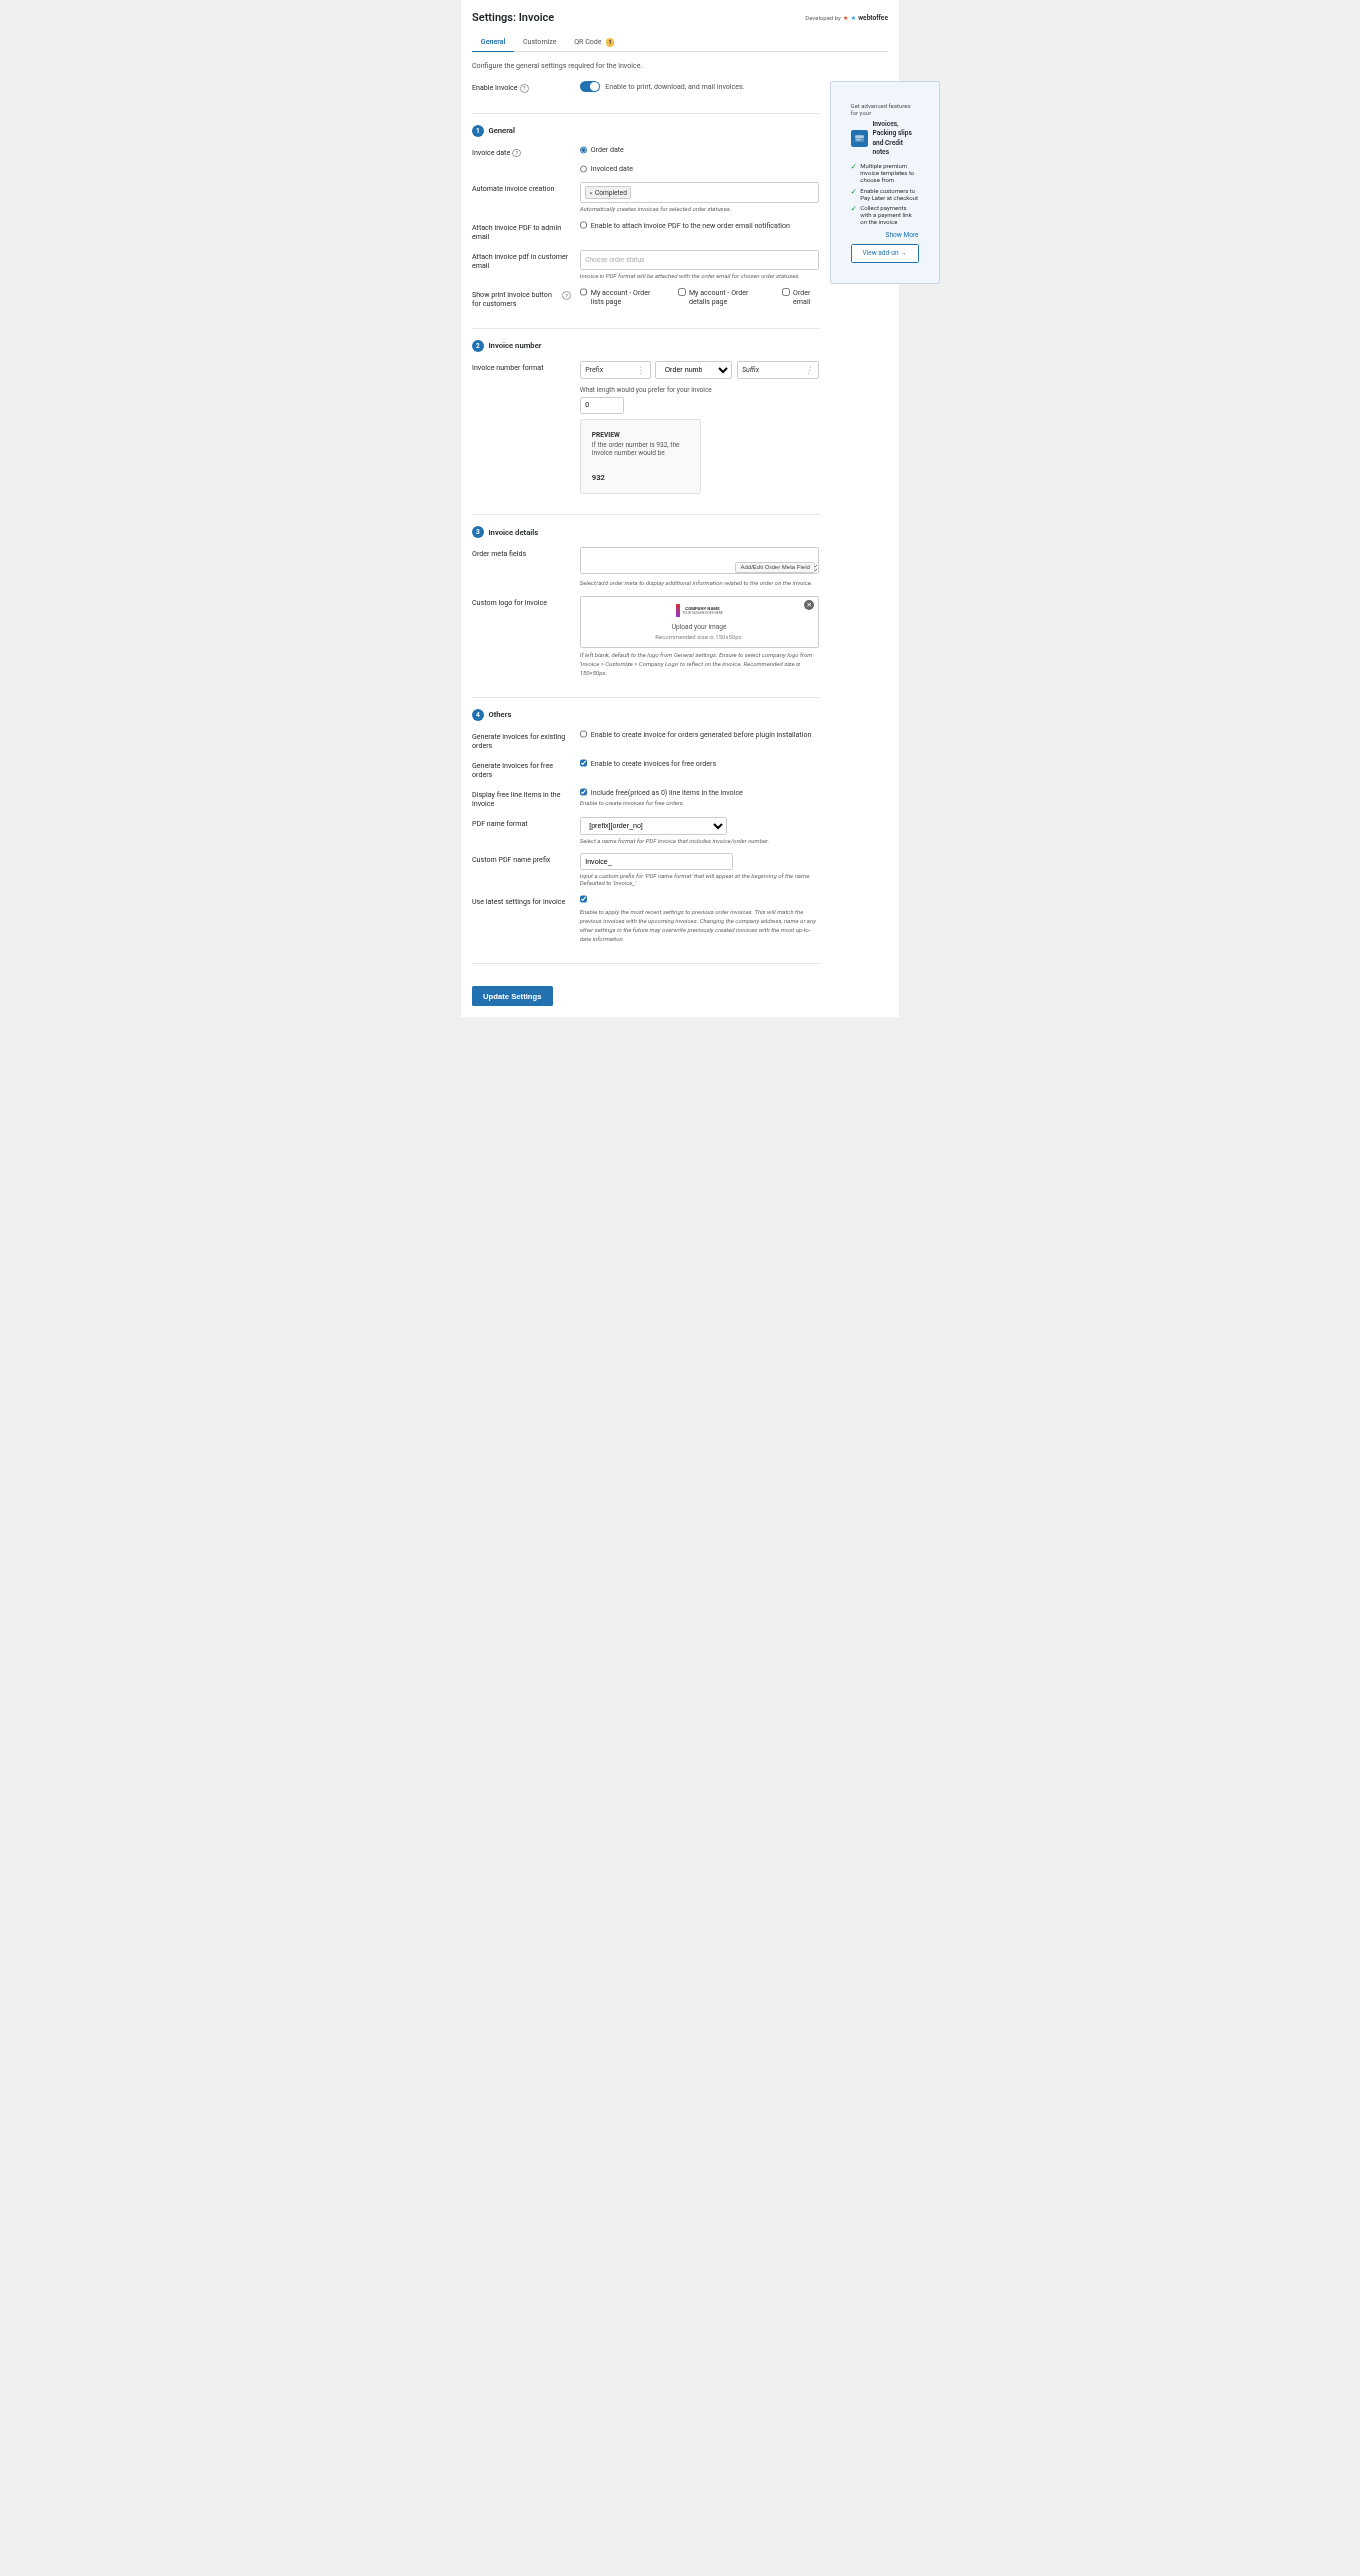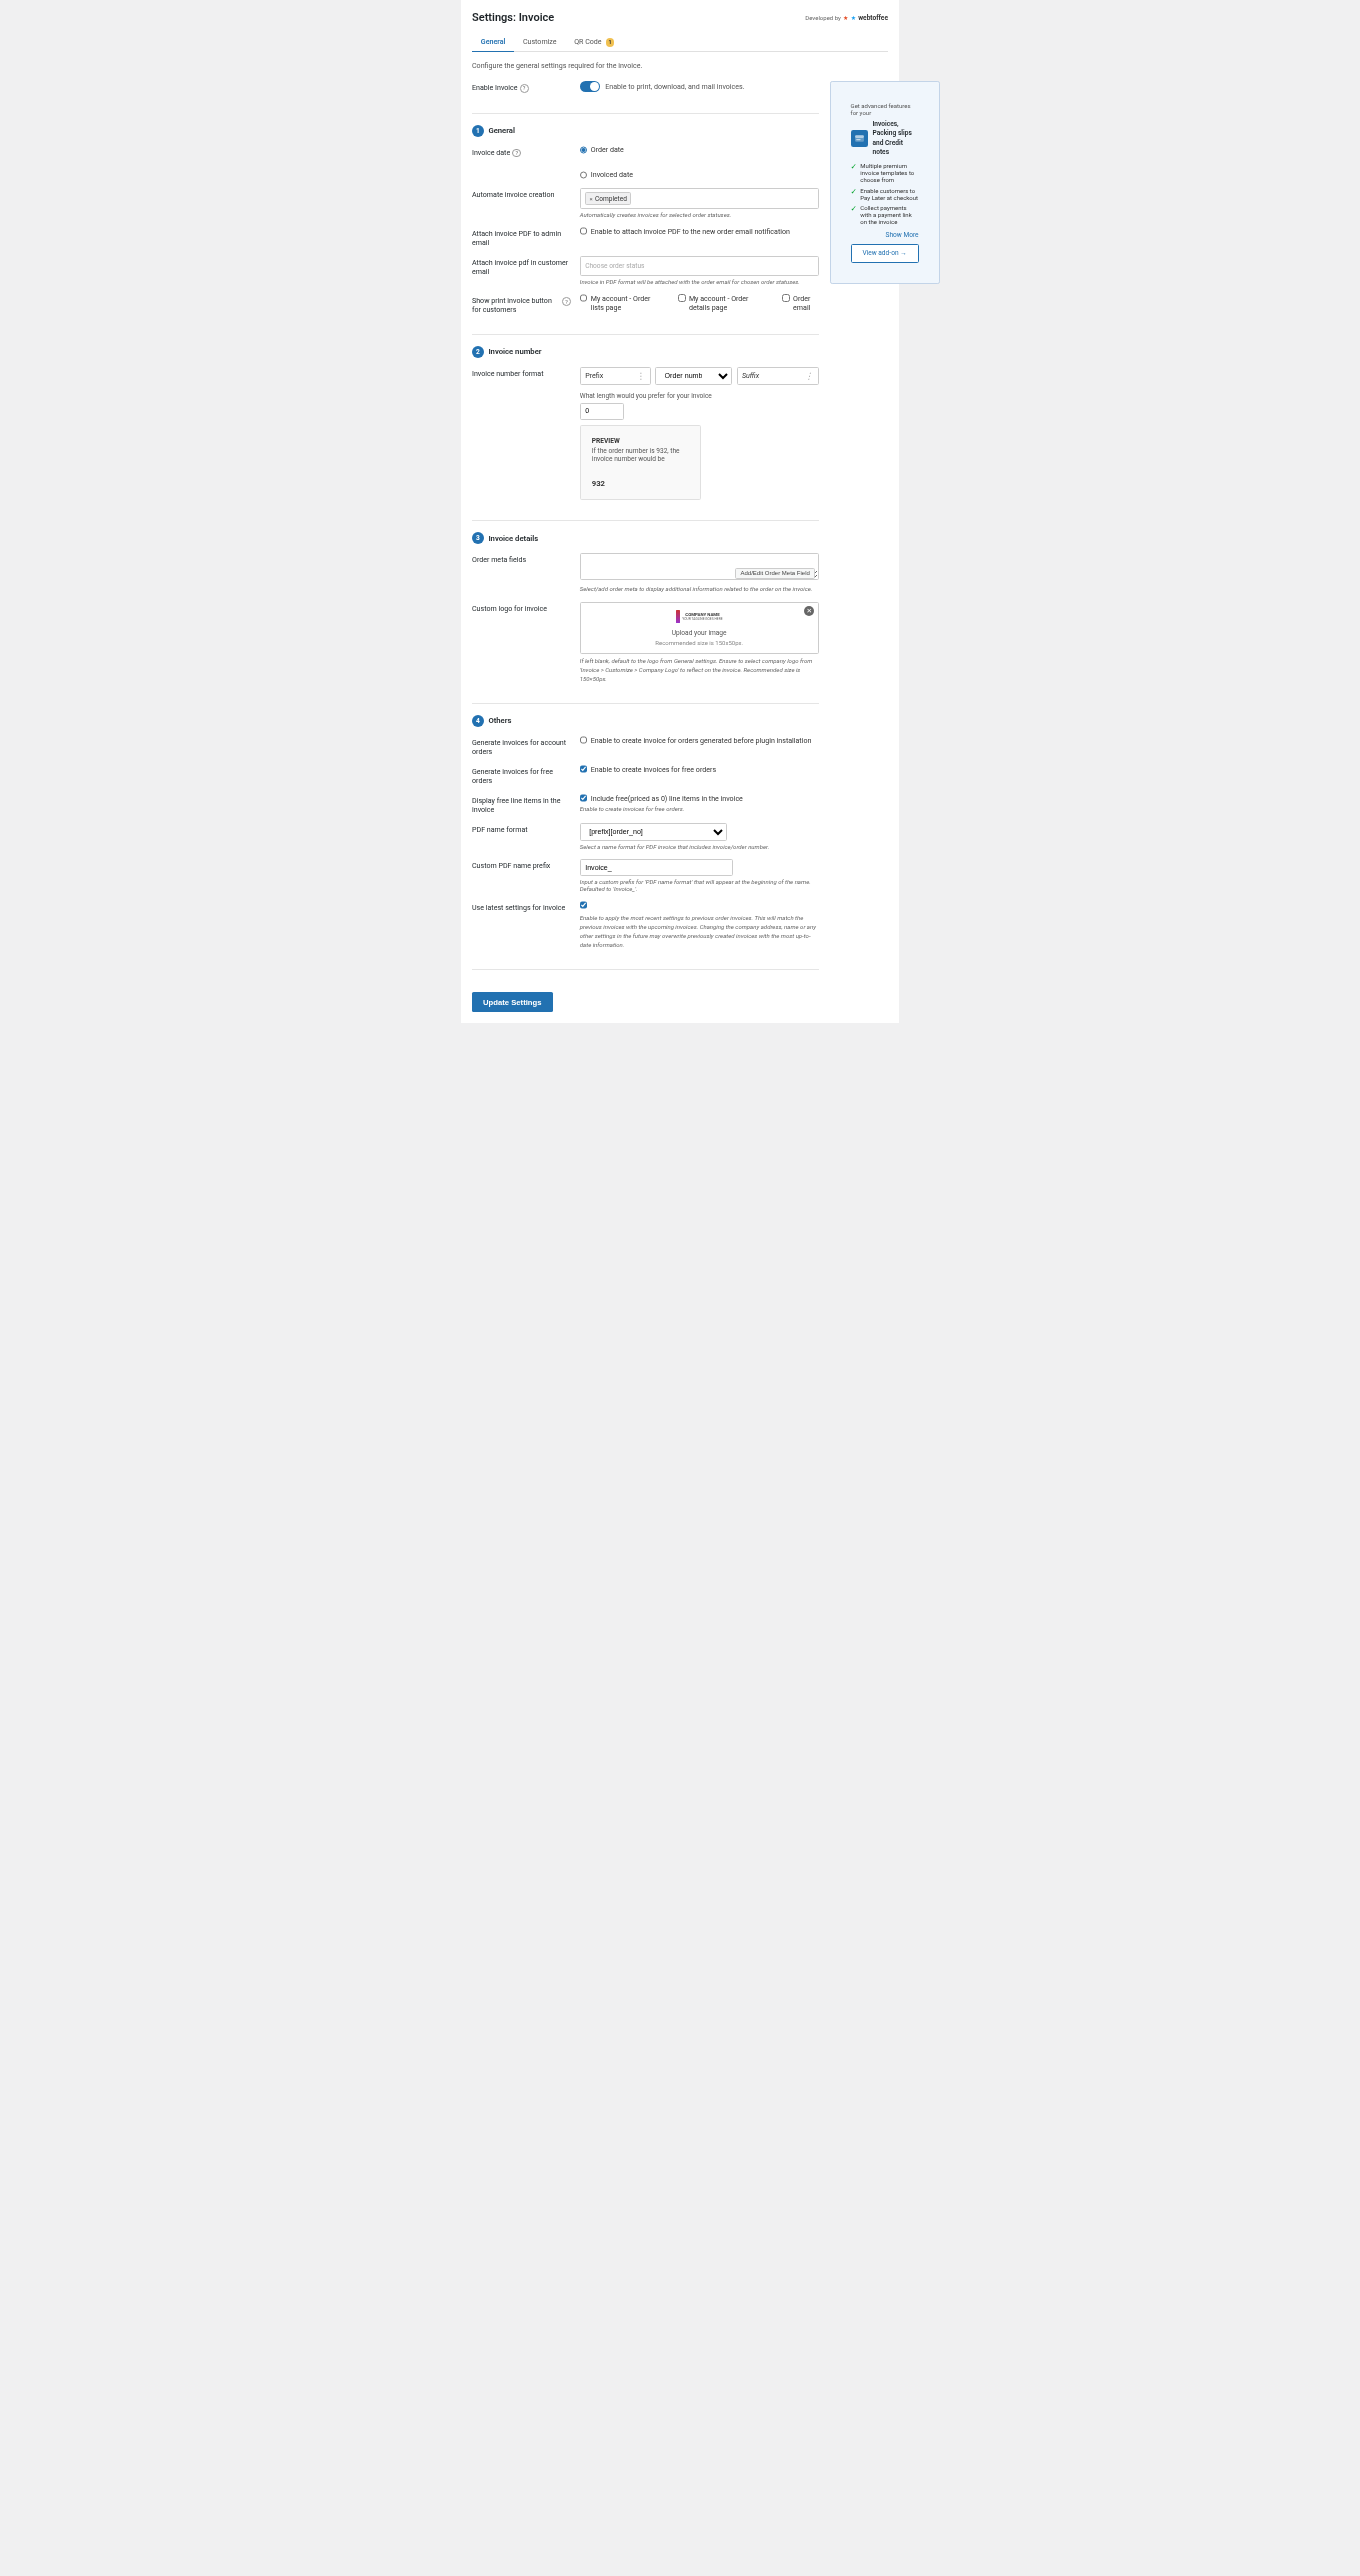--- a/index.html
+++ b/index.html
@@ -21,21 +21,21 @@
     .section-title { display: flex; align-items: center; gap: 4.4px; font-size: 7.7px; font-weight: 600; color: #1d2327; margin-bottom: 8.8px; margin-top: 2.2px; }
     .section-number { background: #2271b1; color: #fff; border-radius: 50%; width: 12px; height: 12px; display: inline-flex; align-items: center; justify-content: center; font-size: 6.6px; font-weight: 700; flex-shrink: 0; }
     .field-row { display: flex; align-items: flex-start; margin-bottom: 8.8px; gap: 8.8px; }
     .field-label { width: 99px; flex-shrink: 0; font-size: 7.1px; color: #1d2327; padding-top: 2.2px; display: flex; align-items: flex-start; gap: 2.2px; }
     .field-content { flex: 1; }
     .help-icon { width: 8.8px; height: 8.8px; border-radius: 50%; border: 0.5px solid #999; display: inline-flex; align-items: center; justify-content: center; font-size: 5.5px; color: #666; cursor: pointer; flex-shrink: 0; margin-top: 1.1px; }
     .toggle { width: 20px; height: 11px; background: #2271b1; border-radius: 5.5px; position: relative; cursor: pointer; display: inline-block; flex-shrink: 0; }
     .toggle::after { content: ''; position: absolute; top: 1.1px; right: 1.1px; width: 8.8px; height: 8.8px; background: #fff; border-radius: 50%; }
     .enable-row { display: flex; align-items: center; gap: 5.5px; }
     .enable-text { font-size: 7.1px; color: #555; }
-    .radio-group { display: flex; flex-direction: column; gap: 16px; }
+    .radio-group { display: flex; flex-direction: column; gap: 10px; }
     .radio-item { display: flex; align-items: center; gap: 3.3px; font-size: 7.1px; cursor: pointer; }
     .radio-input { width: 7.7px; height: 7.7px; cursor: pointer; accent-color: #2271b1; }
     .tag-input { border: 0.5px solid #ccc; border-radius: 1.6px; padding: 3.3px 4.4px; min-height: 20px; display: flex; align-items: center; flex-wrap: wrap; gap: 2.2px; background: #fff; }
     .tag { background: #f0f0f1; border: 0.5px solid #ccc; border-radius: 1.6px; padding: 1.1px 3.3px; font-size: 6.6px; display: flex; align-items: center; gap: 2.2px; }
     .tag-x { cursor: pointer; font-size: 6px; color: #666; }
     .field-hint { font-size: 6px; color: #666; margin-top: 2.2px; font-style: italic; }
     .checkbox-item { display: flex; align-items: flex-start; gap: 3.3px; font-size: 7.1px; cursor: pointer; }
     .checkbox-input { width: 7.7px; height: 7.7px; cursor: pointer; accent-color: #2271b1; margin-top: 0.5px; flex-shrink: 0; }
     .checkbox-group { display: flex; flex-direction: row; gap: 19px; }
     .select-input { border: 0.5px solid #ccc; border-radius: 1.6px; padding: 3.3px 4.4px; font-size: 7.1px; background: #fff; cursor: pointer; appearance: auto; }
@@ -294,21 +294,21 @@
 
       
       <div class="section">
         <div class="section-title">
           <span class="section-number">4</span>
           <span>Others</span>
         </div>
 
         <div class="field-row">
           <div class="field-label">
-            <span>Generate invoices for account orders</span>
+            <span>Generate invoices for existing orders</span>
           </div>
           <div class="field-content">
             <label class="checkbox-item">
               <input type="checkbox" class="checkbox-input" style="">
               <span>Enable to create invoice for orders generated before plugin installation</span>
             </label>
           </div>
         </div>
 
         <div class="field-row">

